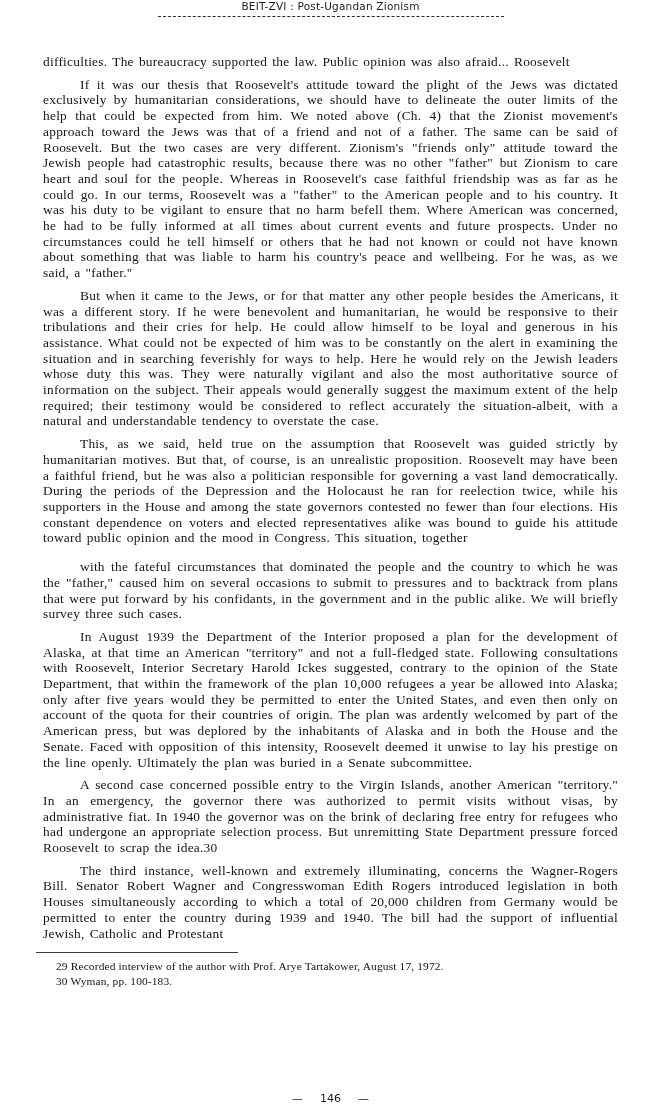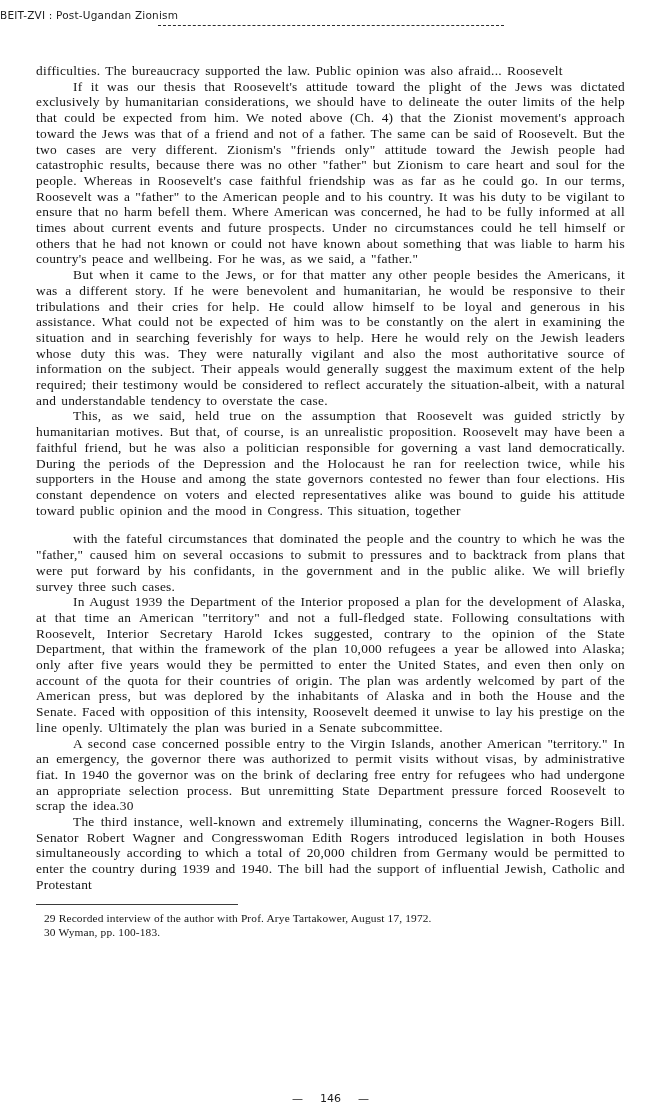--- a/index.html
+++ b/index.html
@@ -10,57 +10,57 @@
   .page {
     position: relative;
     width: 661px;
     height: 1118px;
     background: #ffffff;
     font-family: "Liberation Serif", serif;
     color: #141414;
     overflow: hidden;
   }
   .running-header {
-    padding-top: 9px;
+    text-align: center;
   }
   .running-header .title {
     font-family: "DejaVu Sans", "Liberation Sans", sans-serif;
     font-size: 10.5px;
     letter-spacing: 0.2px;
     color: #1c1c1c;
   }
   .header-rule {
     width: 346px;
     margin: 4px auto 0 auto;
     border: 0;
     border-top: 1.5px dashed #2a2a2a;
     height: 0;
   }
   .content {
     margin: 37px 36px 0 36px;
   }
   .content p {
-    margin: 0;
+    margin: 7px;
     text-align: justify;
     font-size: 13.4px;
     line-height: 15.7px;
     letter-spacing: 0.25px;
     word-spacing: 1.5px;
   }
   .content p.indent { text-indent: 37px; }
   .content p.gap-before { margin-top: 13px; }
   .footnote-rule {
     width: 202px;
     margin: 11px 0 6px 36px;
     border: 0;
     border-top: 1px solid #3a3a3a;
     height: 0;
   }
   .footnotes {
-    margin: 0 44px;
+    margin: 0 56px;
   }
   .footnotes p {
     margin: 0;
     font-size: 11.4px;
     line-height: 14.6px;
     letter-spacing: 0.15px;
   }
   .page-footer {
     position: absolute;
     left: 0;

